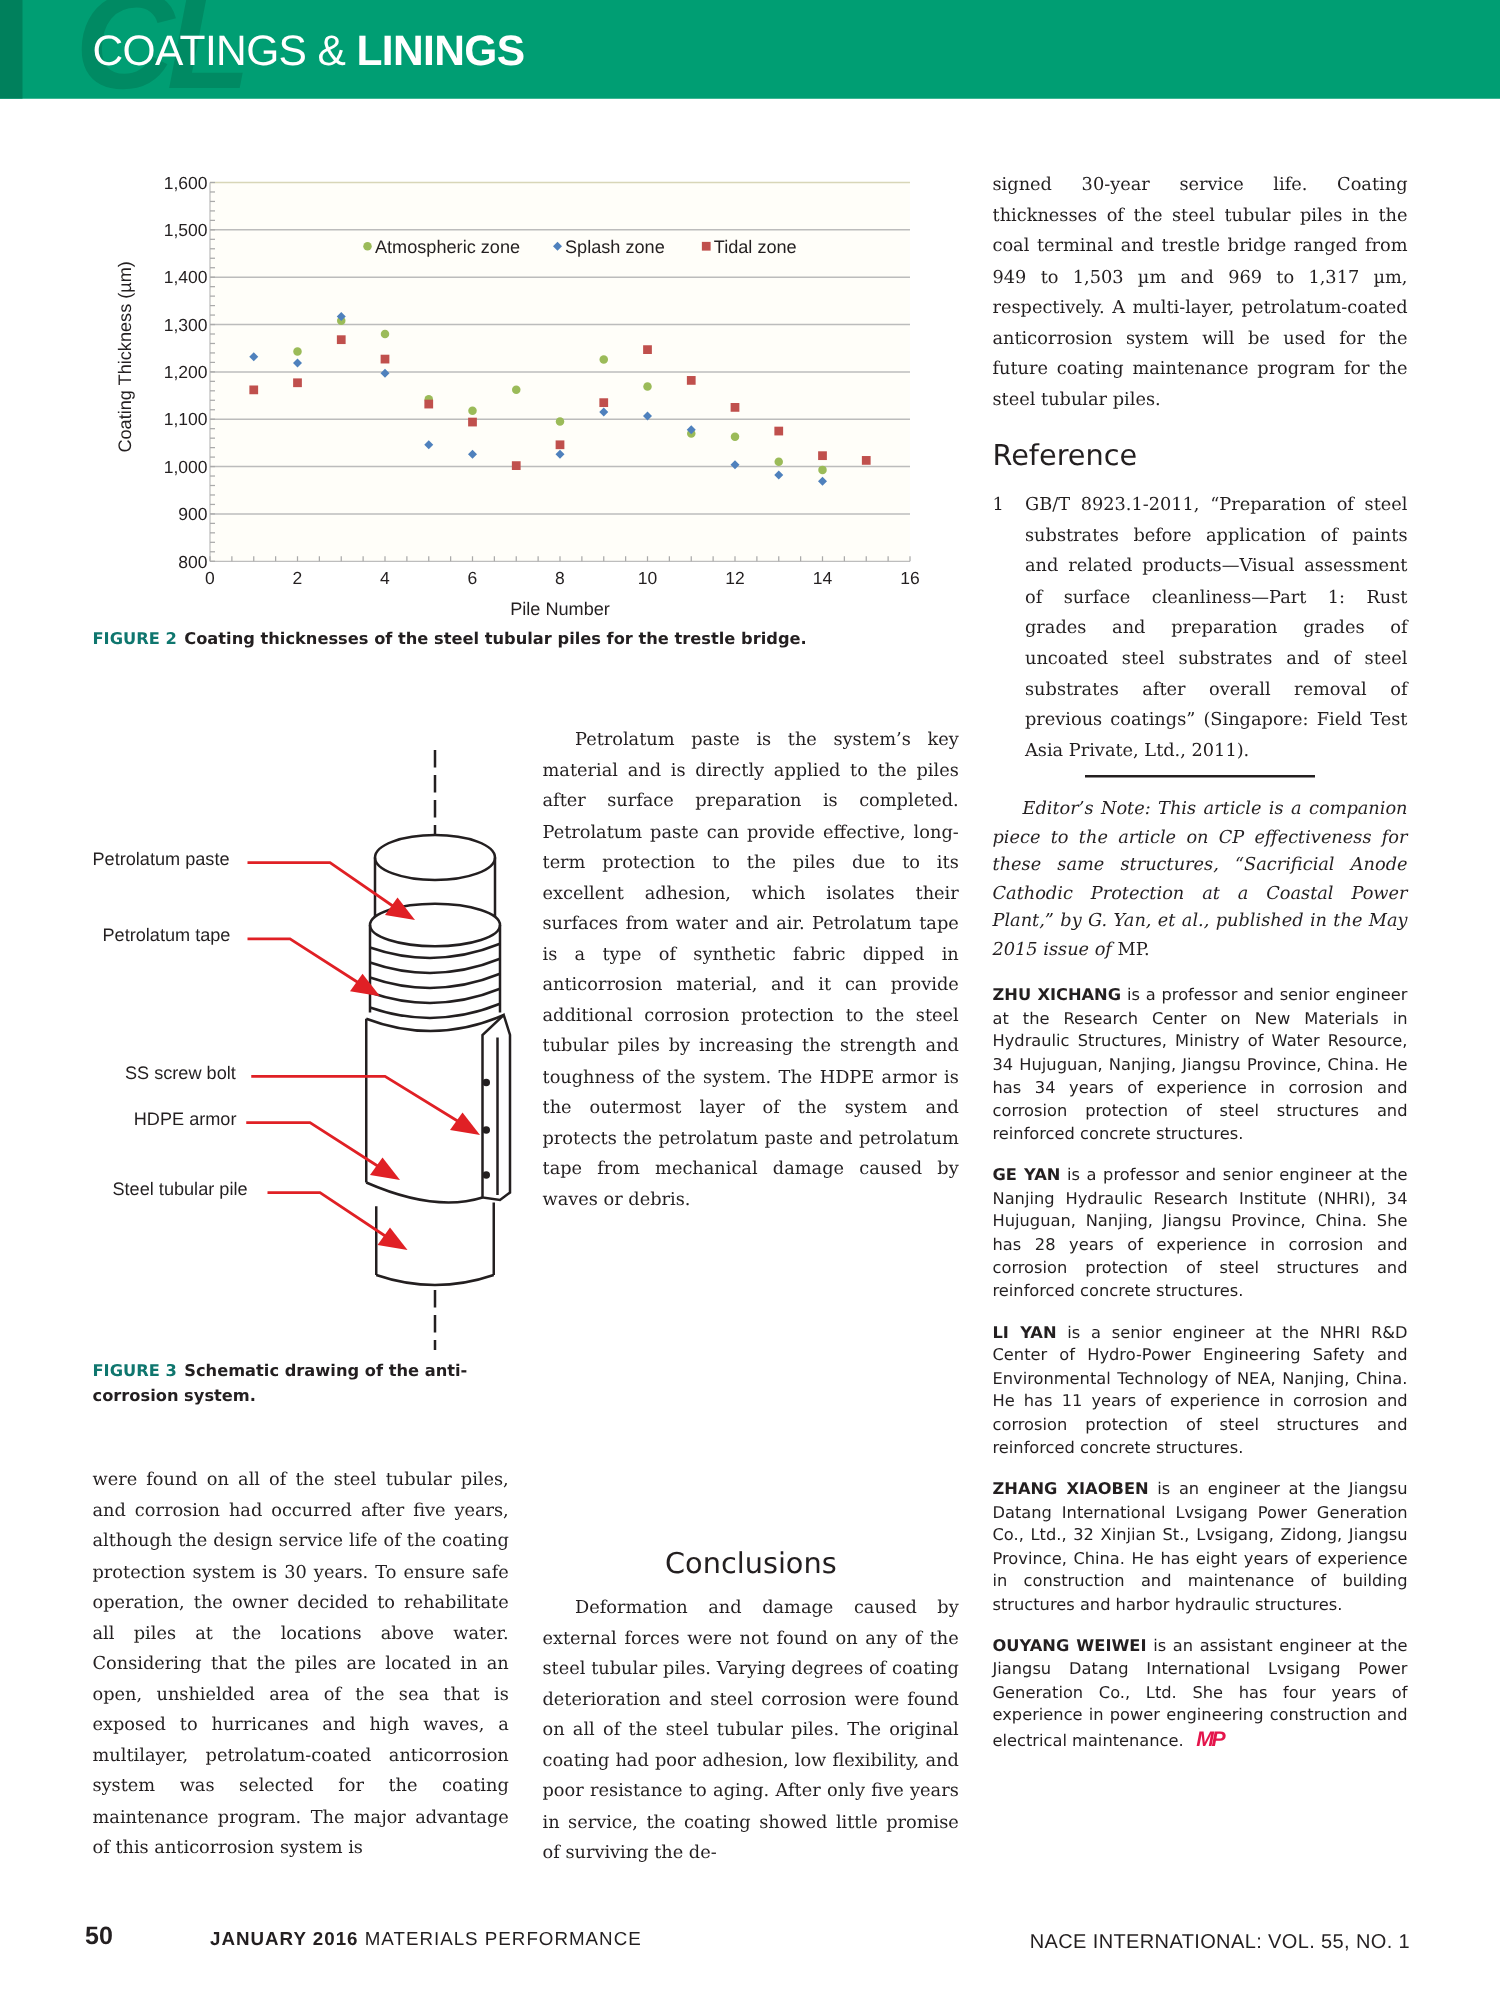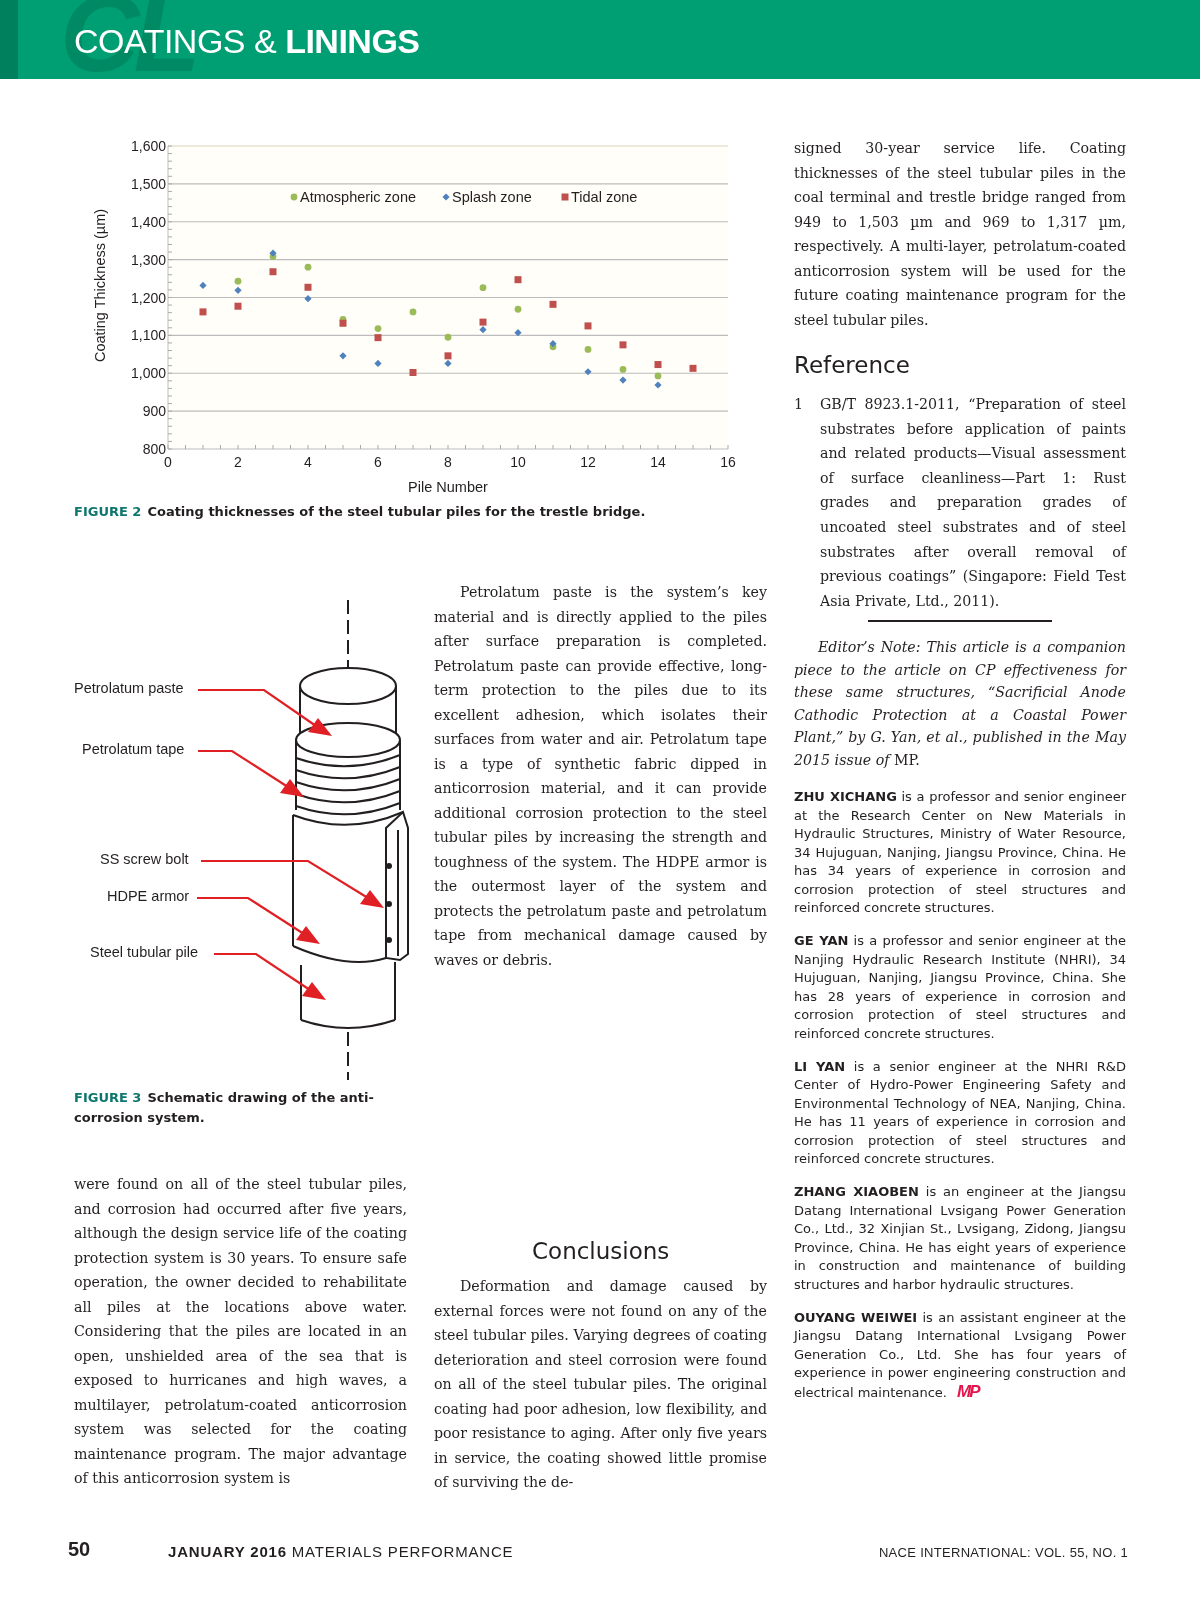--- a/index.html
+++ b/index.html
@@ -47,21 +47,21 @@
   .bios { position: absolute; left: 794px; top: 788px; width: 332px; font-family: "DejaVu Sans", sans-serif; font-size: 13px; line-height: 18.5px; color: #231f20; text-align: justify; }
   .bios p { margin-bottom: 14.5px; }
   .bios .name { font-weight: bold; }
   .mp-logo { display: inline-block; color: #e4154b; font-family: "Liberation Sans", sans-serif; font-weight: bold; font-style: italic; font-size: 17px; margin-left: 10px; letter-spacing: -2px; }
 
   
   .footer { position: absolute; left: 0; top: 1538px; width: 1200px; height: 30px; font-family: "Liberation Sans", sans-serif; }
   .footer .page { position: absolute; left: 68px; top: 0; font-size: 20px; font-weight: bold; }
   .footer .issue { position: absolute; left: 128px; top: 5px; font-size: 15px; letter-spacing: 0.8px; margin-left: 40px; }
   .footer .issue .bold { font-weight: bold; }
-  .footer .vol { position: absolute; right: 72px; top: 7px; font-size: 13px; letter-spacing: 0.3px; }
+  .footer .vol { position: absolute; right: 72px; top: 7px; font-size: 16px; letter-spacing: 0.3px; }
 </style>
 </head>
 <body>
 
 <div class="header">
   <div class="stripe"></div>
   <div class="bigcl">CL</div>
   <div class="title"><span class="light">COATINGS &amp; </span><span class="bold">LININGS</span></div>
 </div>
 

